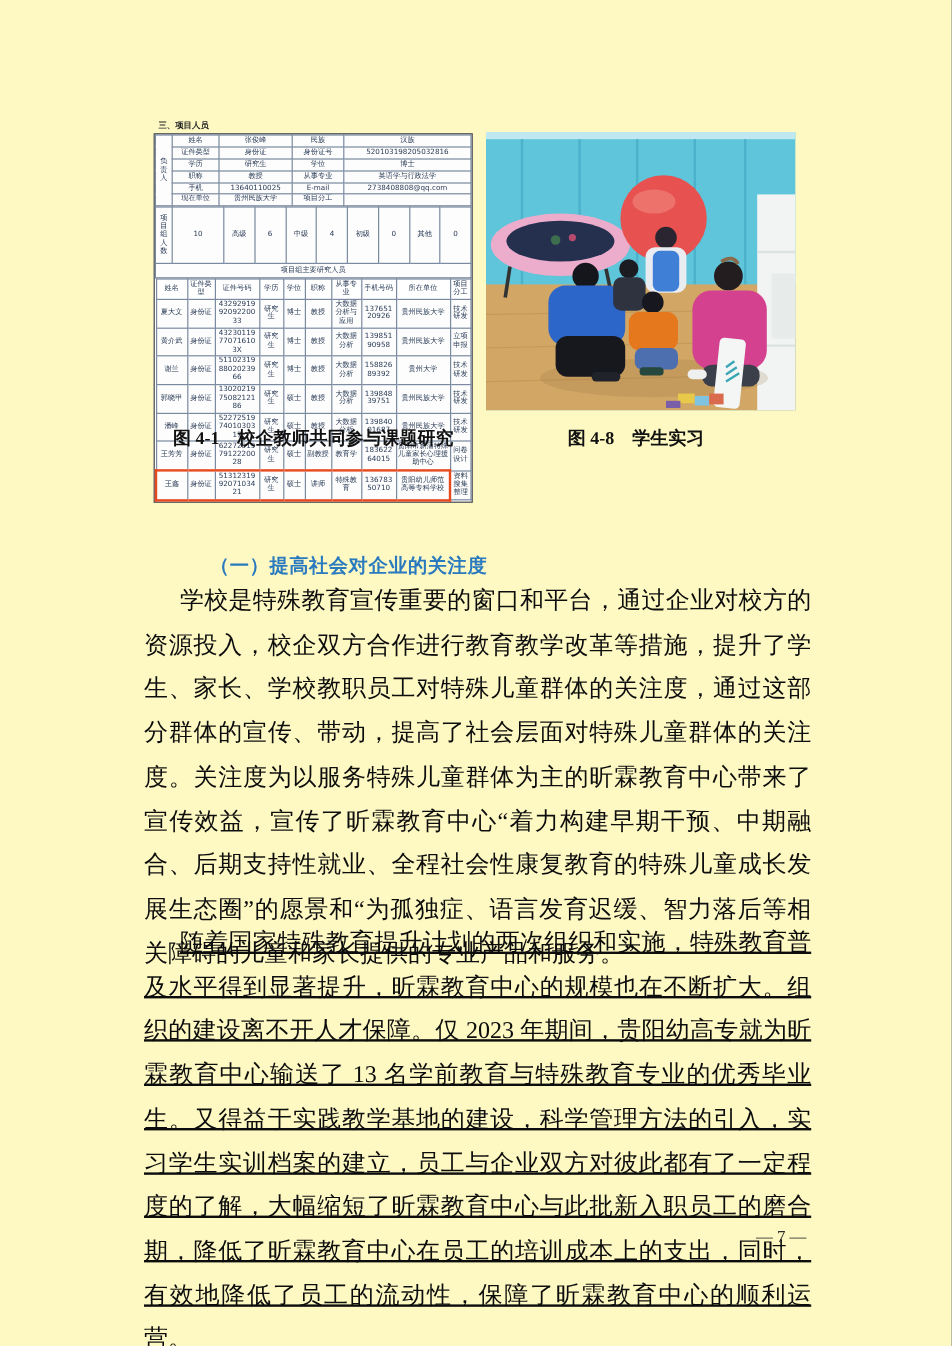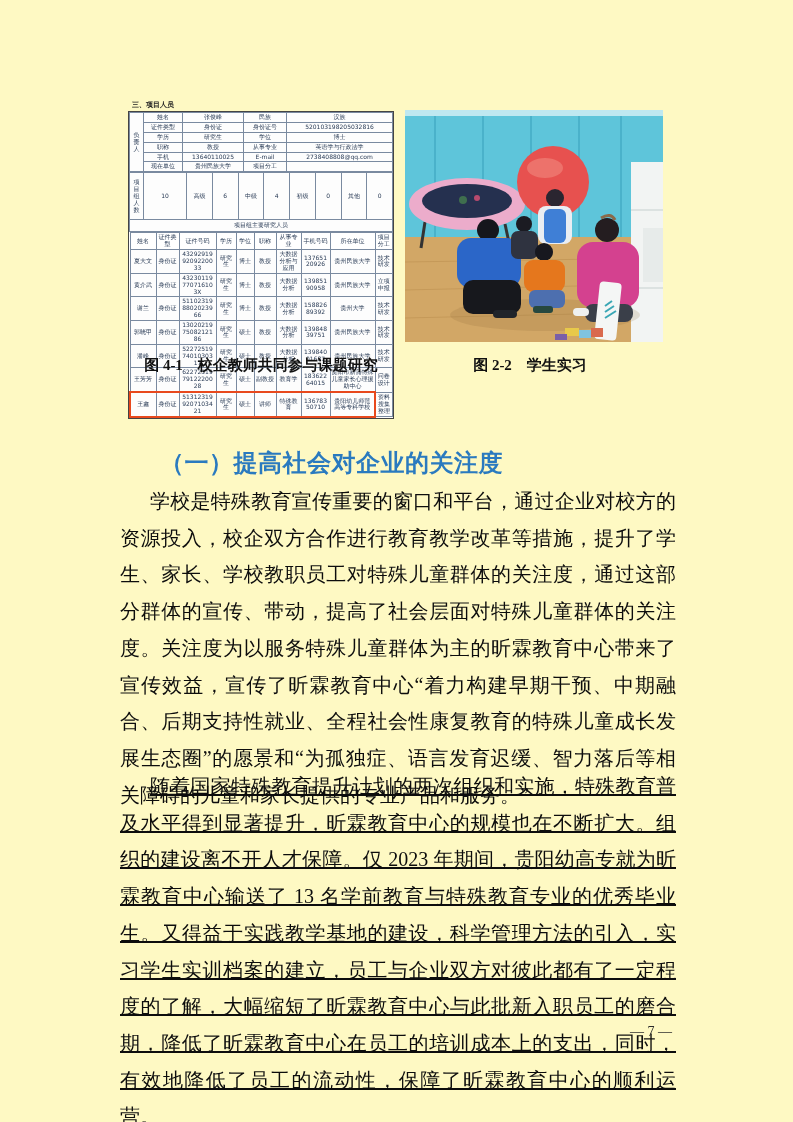--- a/index.html
+++ b/index.html
@@ -33,22 +33,22 @@
 
   
   .caption{position:absolute;top:356px;font-weight:bold;font-size:15px;color:#111;
            font-family:"Liberation Serif",serif;text-align:center;white-space:nowrap;}
   .cap1{left:130px;width:262px;}
   .cap2{left:420px;width:220px;}
 
   
   .heading{position:absolute;left:159px;top:389px;margin:0;font-family:"Liberation Sans",sans-serif;
            font-weight:bold;font-size:22px;color:var(--blue);letter-spacing:1px;}
-  .sub{position:absolute;margin:0;font-family:"Liberation Serif",serif;font-weight:bold;
-       font-size:24px;color:var(--blue);letter-spacing:0.5px;}
+  .sub{position:absolute;margin:15px;font-family:"Liberation Serif",serif;font-weight:bold;
+       font-size:16px;color:var(--blue);letter-spacing:0.5px;}
   .sub1{left:160px;top:447px;}
   .sub2{left:160px;top:732px;}
   .para{position:absolute;left:120px;width:556px;margin:0;font-size:20px;line-height:36.7px;
         text-align:justify;text-indent:30px;color:#0d0d0d;}
   .para1{top:483px;}
   .para2{top:768px;text-decoration:underline;}
 
   .pagenum{position:absolute;left:596px;top:1024px;width:110px;text-align:center;
            font-size:14px;color:#2a2a2a;font-family:"Liberation Serif",serif;}
 </style>
@@ -304,20 +304,20 @@
 
     <g>
       <rect x="160" y="218" width="14" height="8" fill="#e8c94a"></rect>
       <rect x="174" y="220" width="12" height="8" fill="#7fc3e0"></rect>
       <rect x="186" y="218" width="12" height="9" fill="#d96a4e"></rect>
       <rect x="150" y="224" width="12" height="6" fill="#7a5fa8"></rect>
     </g>
   </svg>
 
   <div class="caption cap1">图 4-1　校企教师共同参与课题研究</div>
-  <div class="caption cap2">图 2-2　学生实习</div>
+  <div class="caption cap2">图 4-8　学生实习</div>
 
   <h2 class="sub sub1">（一）提高社会对企业的关注度</h2>
   <p class="para para1">学校是特殊教育宣传重要的窗口和平台，通过企业对校方的资源投入，校企双方合作进行教育教学改革等措施，提升了学生、家长、学校教职员工对特殊儿童群体的关注度，通过这部分群体的宣传、带动，提高了社会层面对特殊儿童群体的关注度。关注度为以服务特殊儿童群体为主的昕霖教育中心带来了宣传效益，宣传了昕霖教育中心“着力构建早期干预、中期融合、后期支持性就业、全程社会性康复教育的特殊儿童成长发展生态圈”的愿景和“为孤独症、语言发育迟缓、智力落后等相关障碍的儿童和家长提供的专业产品和服务。”</p>
   <p class="para para2">随着国家特殊教育提升计划的两次组织和实施，特殊教育普及水平得到显著提升，昕霖教育中心的规模也在不断扩大。组织的建设离不开人才保障。仅 2023 年期间，贵阳幼高专就为昕霖教育中心输送了 13 名学前教育与特殊教育专业的优秀毕业生。又得益于实践教学基地的建设，科学管理方法的引入，实习学生实训档案的建立，员工与企业双方对彼此都有了一定程度的了解，大幅缩短了昕霖教育中心与此批新入职员工的磨合期，降低了昕霖教育中心在员工的培训成本上的支出，同时，有效地降低了员工的流动性，保障了昕霖教育中心的顺利运营。</p>
 
   <div class="pagenum">— 7 —</div>
 </div>
 
 </body></html>

